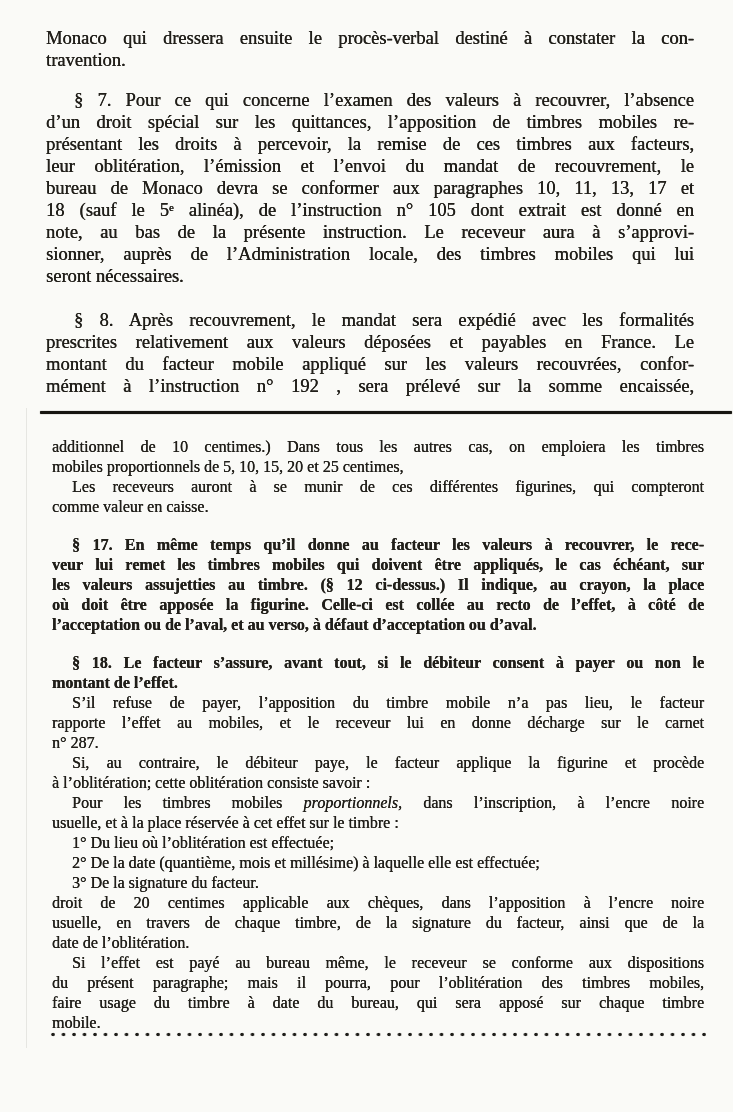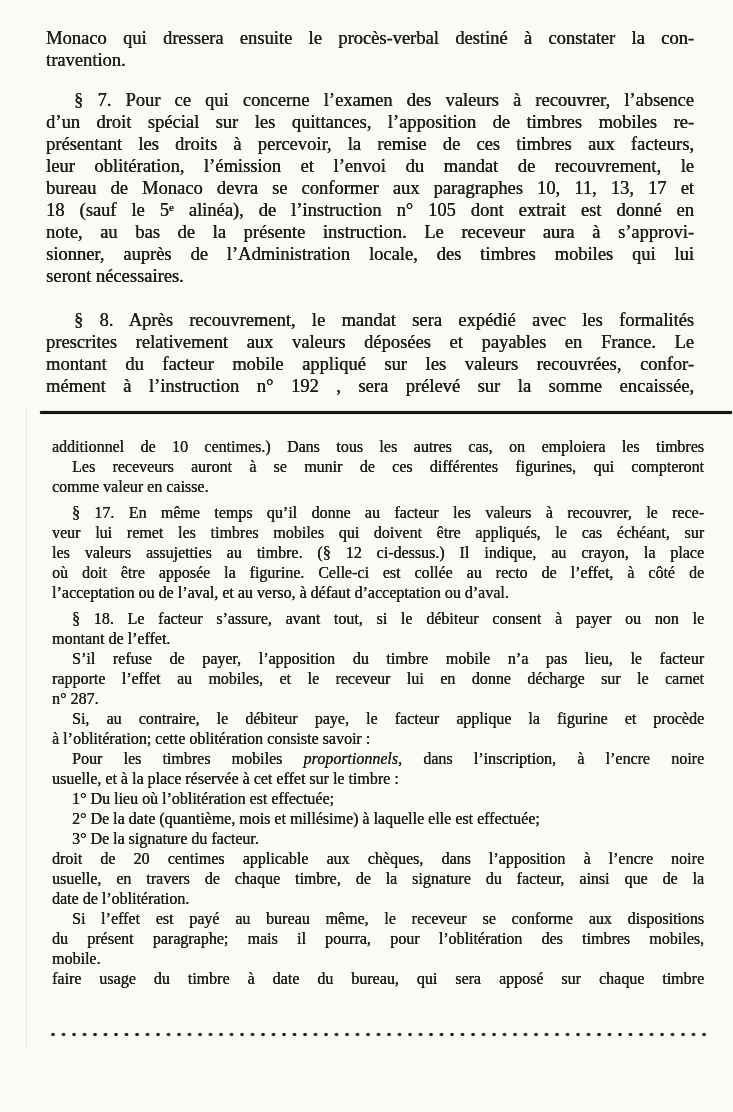--- a/index.html
+++ b/index.html
@@ -30,21 +30,21 @@
     position:absolute;left:52px;top:437px;width:652px;
     font-size:16px;line-height:20px;
     text-shadow:0.25px 0 0 currentColor, 0 0 0.4px rgba(33,31,26,0.3);
   }
   .ln{text-align:justify;text-align-last:justify;white-space:normal;}
   .ln.end{text-align-last:left;}
   .main-text .ind{text-indent:28px;}
   .footnote .ind{text-indent:20px;}
   .mt18{margin-top:18px;}
   .mt22{margin-top:22px;}
-  .g6{margin-top:6px;}
+  .g6{margin-top:18px;font-weight:bold;}
   .rule{
     position:absolute;left:40px;top:411px;width:692px;height:3px;
     background:var(--rule);border:none;margin:0;padding:0;
     box-shadow:0 0 1px rgba(22,21,16,0.8);
     border-radius:1px;
   }
   .dotted{
     position:absolute;left:50px;top:1030px;width:662px;height:9px;
     background-image:radial-gradient(circle at 3px 4.5px, #1c1b17 1.4px, rgba(0,0,0,0) 2.1px);
     background-size:10.5px 9px;
@@ -86,20 +86,21 @@
     </div>
 
   </main>
 
   <hr class="rule">
 
   <section class="footnote">
 
     <div class="para">
       <div class="ln">additionnel de 10 centimes.) Dans tous les autres cas, on emploiera les timbres</div>
+      <div class="ln end">mobiles proportionnels de 5, 10, 15, 20 et 25 centimes,</div>
     </div>
 
     <div class="para">
       <div class="ln ind">Les receveurs auront à se munir de ces différentes figurines, qui compteront</div>
       <div class="ln end">comme valeur en caisse.</div>
     </div>
 
     <div class="para g6">
       <div class="ln ind">§ 17. En même temps qu’il donne au facteur les valeurs à recouvrer, le rece-</div>
       <div class="ln">veur lui remet les timbres mobiles qui doivent être appliqués, le cas échéant, sur</div>
@@ -141,21 +142,21 @@
 
     <div class="para">
       <div class="ln">droit de 20 centimes applicable aux chèques, dans l’apposition à l’encre noire</div>
       <div class="ln">usuelle, en travers de chaque timbre, de la signature du facteur, ainsi que de la</div>
       <div class="ln end">date de l’oblitération.</div>
     </div>
 
     <div class="para">
       <div class="ln ind">Si l’effet est payé au bureau même, le receveur se conforme aux dispositions</div>
       <div class="ln">du présent paragraphe; mais il pourra, pour l’oblitération des timbres mobiles,</div>
+      <div class="ln">faire usage du timbre à date du bureau, qui sera apposé sur chaque timbre</div>
       <div class="ln end">mobile.</div>
-      <div class="ln">faire usage du timbre à date du bureau, qui sera apposé sur chaque timbre</div>
     </div>
 
   </section>
 
   <div class="dotted"></div>
 
 </div>
 
 </body></html>

